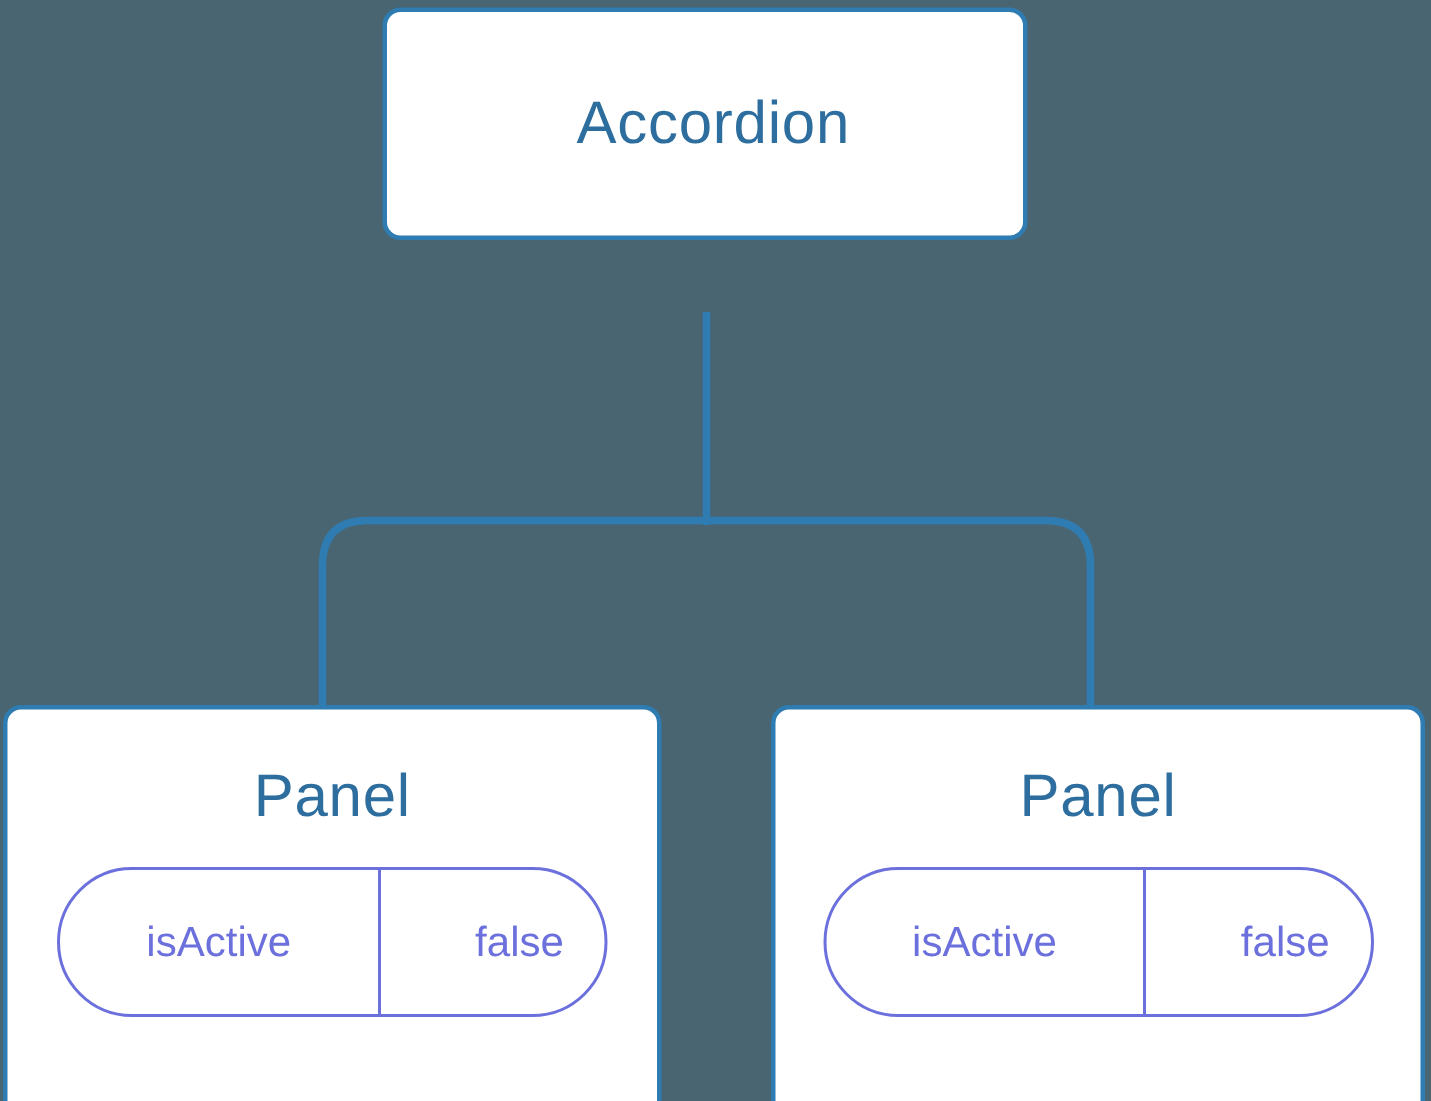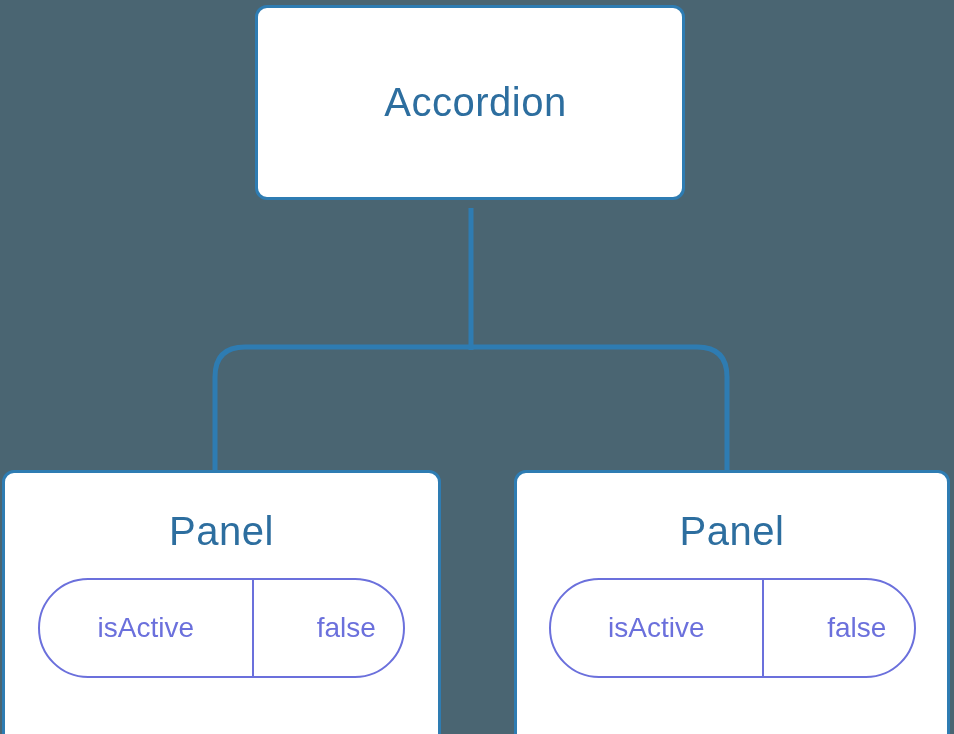--- a/index.html
+++ b/index.html
@@ -34,21 +34,21 @@
     box-sizing: border-box;
     background: var(--node-bg, #FFFFFF);
     border: 3px solid var(--node-border, #2E7CB2);
     border-radius: 12px;
     z-index: 1;
   }
   .node-root {
     left: 255px;
     top: 5px;
     width: 430px;
-    height: 195px;
+    height: 155px;
     display: flex;
     align-items: center;
     justify-content: center;
     padding-left: 11px;
   }
   .node-label {
     color: var(--node-label, #2D6E9F);
     font-size: 40px;
     font-weight: 500;
     letter-spacing: 0.5px;

